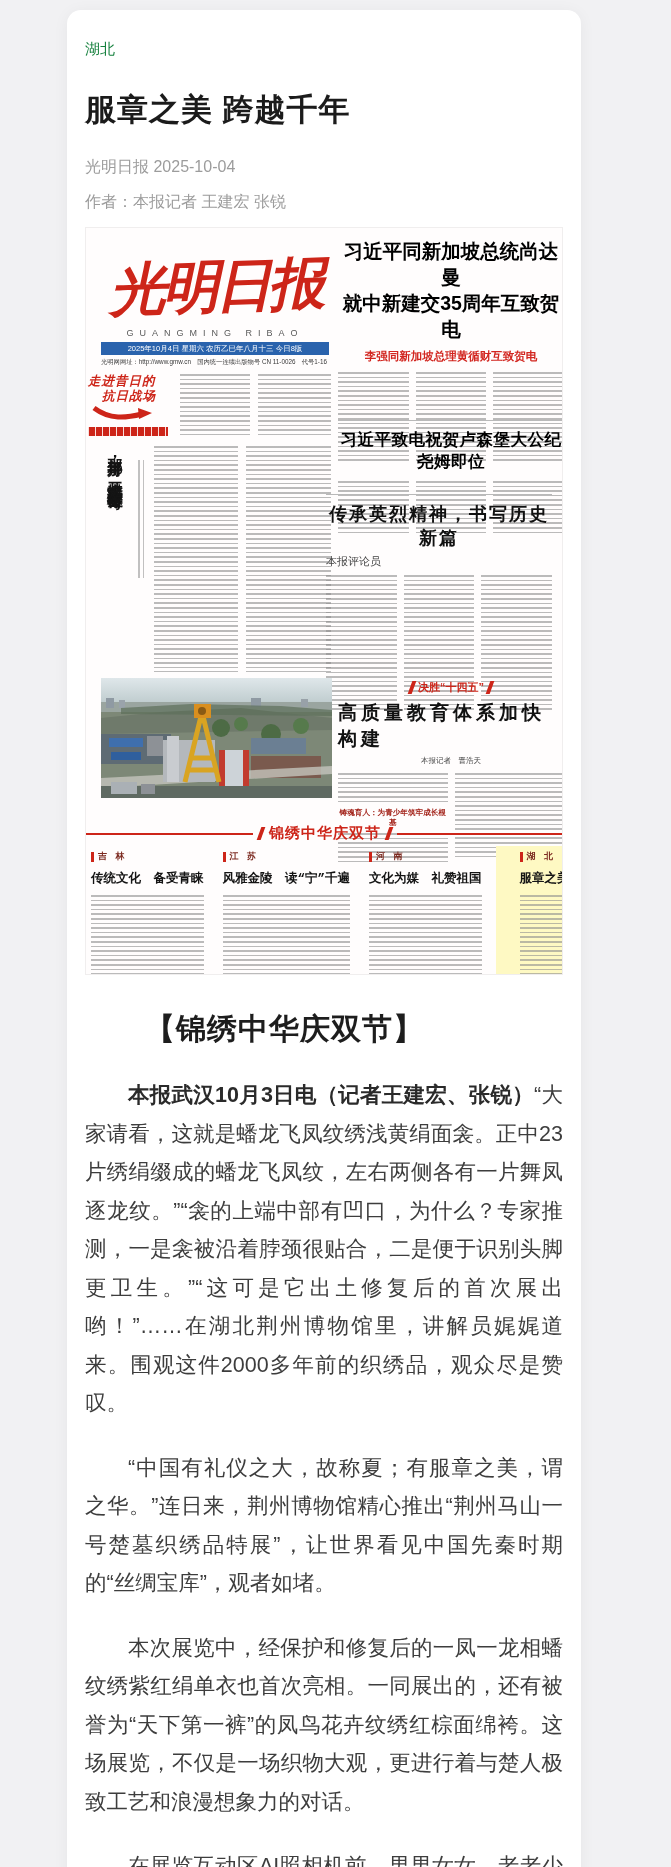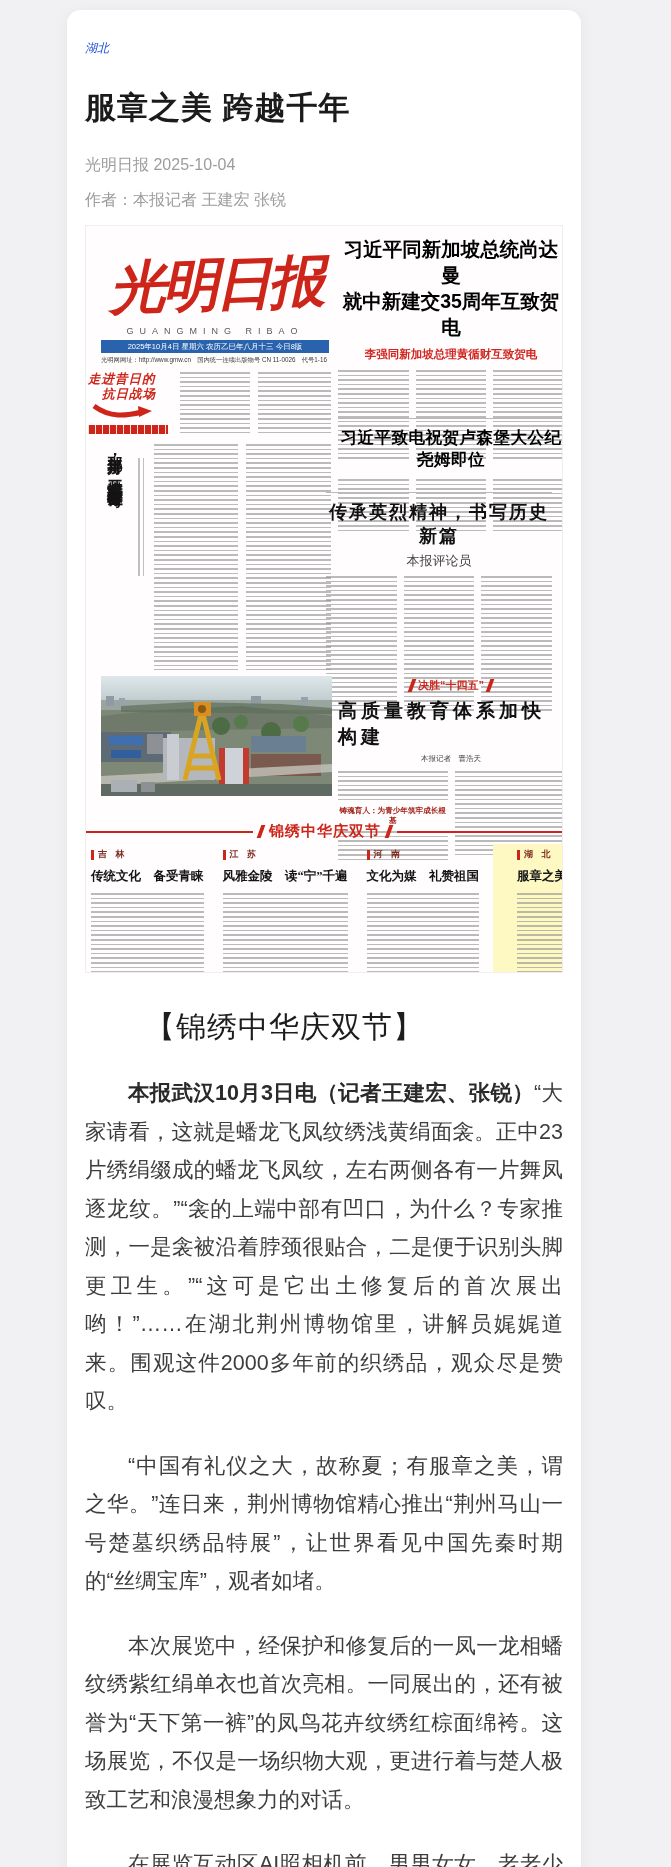--- a/index.html
+++ b/index.html
@@ -10,21 +10,21 @@
     -webkit-font-smoothing:antialiased;
   }
   .card{
     position:relative;box-sizing:border-box;
     width:514px;min-height:1857px;
     margin:10px 0 0 67px;
     background:#ffffff;border-radius:14px 14px 0 0;
     box-shadow:0 2px 16px rgba(0,0,0,.05);
     padding:30px 18px 0 18px;
   }
-  .category{font-size:12px;color:#1d4ed8;margin:0 0 30px 0;font-style:italic;}
+  .category{font-size:15px;color:#15803d;margin:0 0 30px 0;}
   .page-title{font-size:31px;font-weight:600;color:#1b1b1b;letter-spacing:1px;margin:0 0 26px 0;}
   .meta{font-size:16px;color:#9c9c9c;margin:0 0 14px 0;}
 
   
   .np{
     position:relative;width:478px;height:748px;margin-top:10px;
     background:#fffdfd;border:1px solid #f0eeee;box-sizing:border-box;
     overflow:hidden;cursor:pointer;
   }
   .abs{position:absolute;}
@@ -42,21 +42,21 @@
   .cols>div{flex:1;}
 
   .h1zone{left:252px;top:10px;width:226px;}
   .np-h1{font-size:19.5px;line-height:26px;font-weight:900;color:#000;text-align:center;margin:0;}
   .np-h1sub{font-size:11.5px;font-weight:700;color:#d2251f;text-align:center;margin:7px 0 8px 0;}
   .h2zone{left:252px;top:192px;width:226px;border-top:1px solid #b9b9b9;padding-top:8px;}
   .np-h2{font-size:16.5px;font-weight:900;color:#000;text-align:center;margin:0 0 8px 0;letter-spacing:.5px;}
   .h3zone{left:240px;top:266px;width:226px;border-top:1px solid #b9b9b9;padding-top:7px;}
   .np-h3{font-family:"Liberation Serif","DejaVu Serif",serif;font-size:18px;font-weight:700;
     letter-spacing:2px;color:#111;text-align:center;margin:0;}
-  .np-h3by{font-size:13px;color:#444;text-align:center;margin:4px 0 6px 0;}
+  .np-h3by{font-size:11px;color:#444;margin:4px 0 6px 0;}
 
   .badge{left:2px;top:146px;width:86px;height:64px;color:#cd2519;}
   .badge-t{font-size:12.5px;font-weight:800;font-style:italic;line-height:15px;letter-spacing:1px;}
   .badge-arrow{width:60px;height:14px;margin:2px 0 0 4px;}
   .badge-strip{margin-top:3px;width:80px;height:9px;background:#cd2519;
     background-image:repeating-linear-gradient(90deg,rgba(255,255,255,.85) 0 1px,transparent 1px 7px);}
   .vhead{left:12px;top:218px;height:252px;writing-mode:vertical-rl;
     font-family:"Liberation Serif","DejaVu Serif",serif;font-weight:900;color:#141414;
     font-size:15.5px;letter-spacing:1.5px;line-height:34px;}
   .vby{left:52px;top:232px;width:9px;height:118px;}
@@ -74,25 +74,25 @@
   .band{left:0px;top:596px;width:478px;}
   .band-rule{display:flex;align-items:center;gap:6px;color:#cd2519;}
   .band-rule:before,.band-rule:after{content:"";flex:1;height:2px;background:#cd2519;}
   .band-label{font-size:15px;font-weight:900;letter-spacing:1px;text-align:right;}
   .band-cols{display:flex;gap:9px;margin-top:3px;}
   .bcol{flex:1;box-sizing:border-box;padding:4px 5px;}
   .bcol.hl{background:#fef9c3;padding-left:24px;}
   .region{display:flex;align-items:center;gap:4px;font-size:9px;font-weight:700;
     letter-spacing:3px;color:#7c2a20;}
   .region:before{content:"";width:3px;height:10px;background:#cd2519;display:inline-block;}
-  .bhead{font-family:Liberation Serif, serif;font-size:12.5px;font-weight:700;
+  .bhead{font-family:Liberation Mono, monospace;font-size:12.5px;font-weight:700;
     color:#141414;text-align:center;margin:7px 0 8px 0;white-space:nowrap;}
 
   
-  .section-heading{font-size:30px;font-weight:400;color:#1d1d1d;margin:34px 0 6px 0;text-indent:2em;letter-spacing:1px;}
+  .section-heading{font-size:30px;font-weight:700;color:#1d1d1d;margin:34px 0 6px 0;text-indent:2em;letter-spacing:1px;}
   .article p{font-size:21.5px;line-height:38.5px;color:#3d3d3d;text-align:justify;
     text-indent:2em;margin:26px 0;}
   .lead{font-weight:700;color:#2a2a2a;}
 </style>
 </head>
 <body>
 
 <div class="card">
 
   <div class="category">湖北</div>

